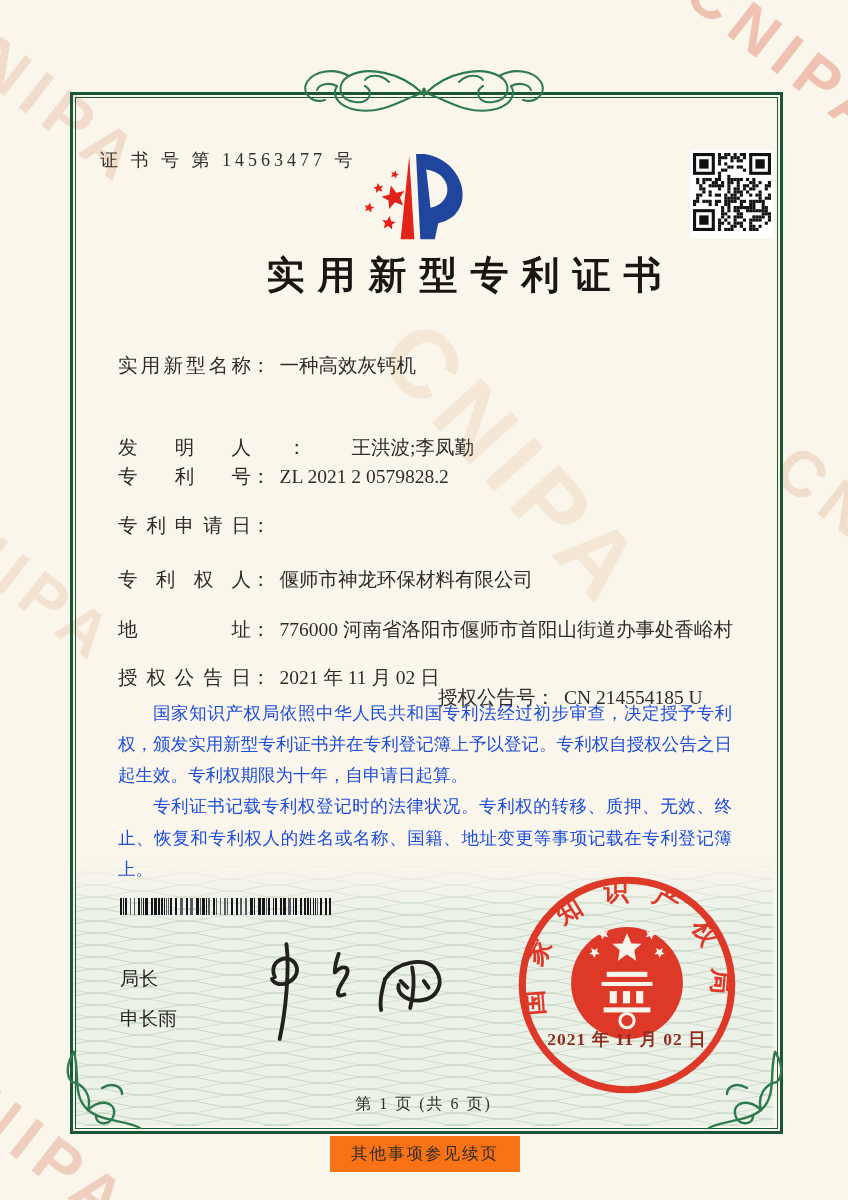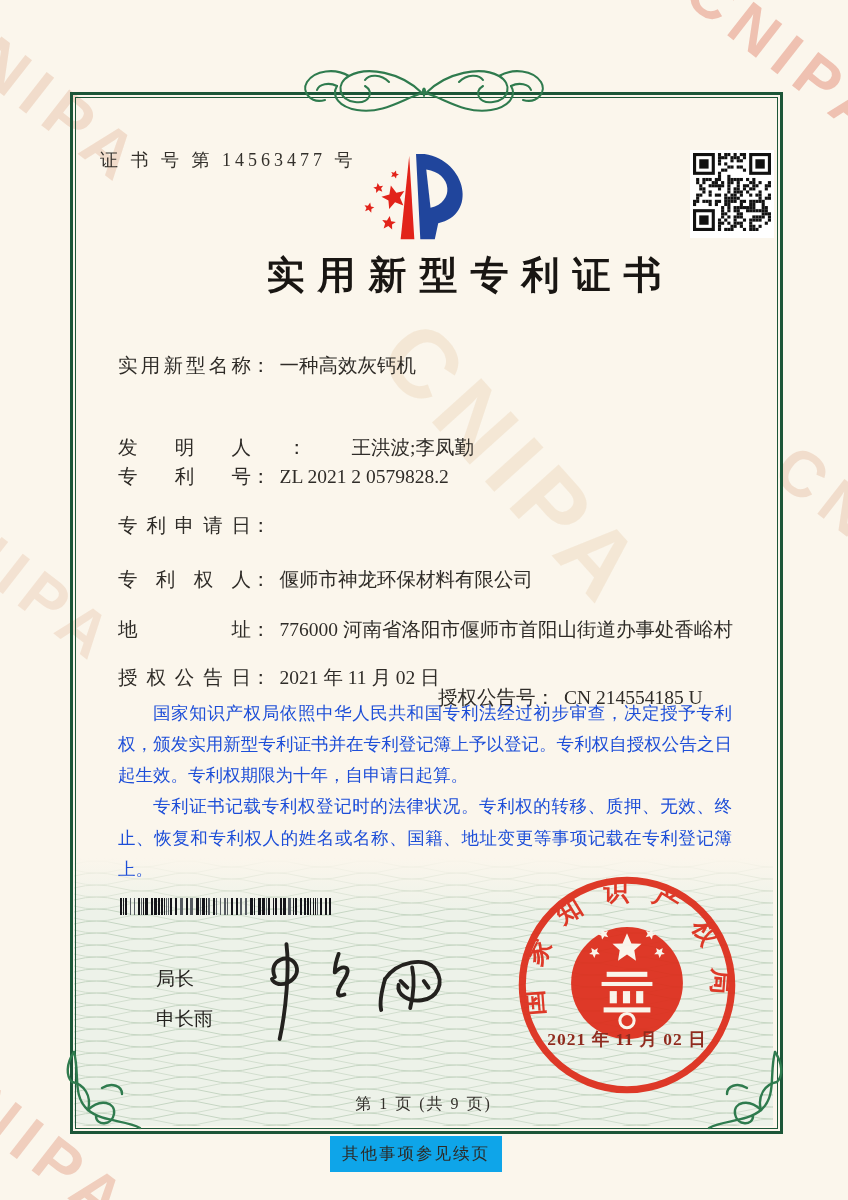--- a/index.html
+++ b/index.html
@@ -44,29 +44,29 @@
   .fcolon{display:inline-block;margin-right:9px;}
   .pair2{position:absolute;left:320px;top:0;display:flex;align-items:center;white-space:nowrap;margin-top:20px;}
   
   .body-text{position:absolute;left:118px;top:698px;width:614px;z-index:4;
     font-size:17.5px;line-height:1.78;text-align:justify;color:#1d4ed8;}
   .body-text p{margin:0;text-indent:2em;}
   
   .barcode{position:absolute;left:120px;top:898px;z-index:4;}
   .officer{position:absolute;left:120px;top:966px;z-index:4;
     font-family:"Liberation Sans","DejaVu Sans",sans-serif;font-size:19px;color:#23211e;}
-  .officer div{margin-bottom:14px;margin-left:36px;}
+  .officer div{margin-bottom:14px;}
   .sig{position:absolute;left:242px;top:938px;z-index:4;}
   .seal{position:absolute;left:505px;top:863px;width:244px;height:244px;z-index:5;opacity:.93;}
   .seal-date{position:absolute;left:0;top:164px;width:100%;text-align:center;
     font-size:17.5px;font-weight:bold;letter-spacing:1px;color:#8a1d10;}
   .page-info{position:absolute;left:70px;top:1094px;width:707px;text-align:center;z-index:4;
     font-size:16px;letter-spacing:2px;color:#33302b;}
-  .cont-note{position:absolute;left:330px;top:1136px;width:172px;height:36px;z-index:4;
-    background:#0ea5e9;display:flex;align-items:center;justify-content:center;
+  .cont-note{position:absolute;left:330px;top:1136px;width:190px;height:36px;z-index:4;
+    background:#f97316;display:flex;align-items:center;justify-content:center;
     font-size:16.5px;letter-spacing:2px;color:#2d2a26;}
 </style>
 </head>
 <body>
 
 <div class="wm wm-a">CNIPA</div>
 <div class="wm wm-b">CNIPA</div>
 <div class="wm wm-c">CNIPA</div>
 <div class="wm wm-d">CNIPA</div>
 <div class="wm wm-e">CNIPA</div>
@@ -525,14 +525,14 @@
       <rect x="103" y="126" width="7" height="12" fill="#fbf6ec"></rect>
       <rect x="116" y="126" width="7" height="12" fill="#fbf6ec"></rect>
       <rect x="129" y="126" width="7" height="12" fill="#fbf6ec"></rect>
       <rect x="97" y="142" width="46" height="5" fill="#fbf6ec"></rect>
       <circle cx="120" cy="155" r="7" fill="none" stroke="#fbf6ec" stroke-width="3"></circle>
     </g>
   </svg>
   <div class="seal-date">2021 年 11 月 02 日</div>
 </div>
 
-<div class="page-info">第 1 页 (共 9 页)</div>
+<div class="page-info">第 1 页 (共 6 页)</div>
 <div class="cont-note">其他事项参见续页</div>
 
 </body></html>

